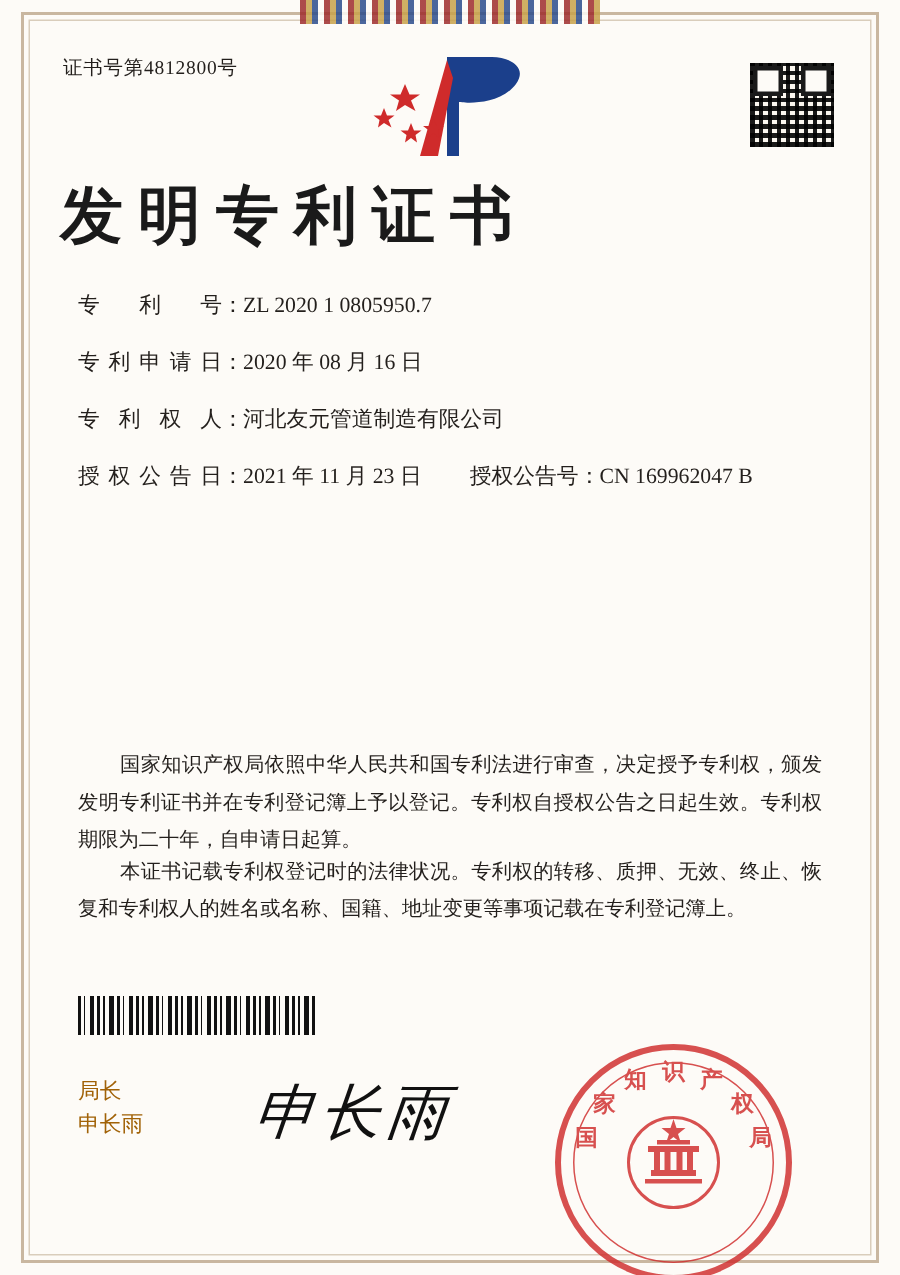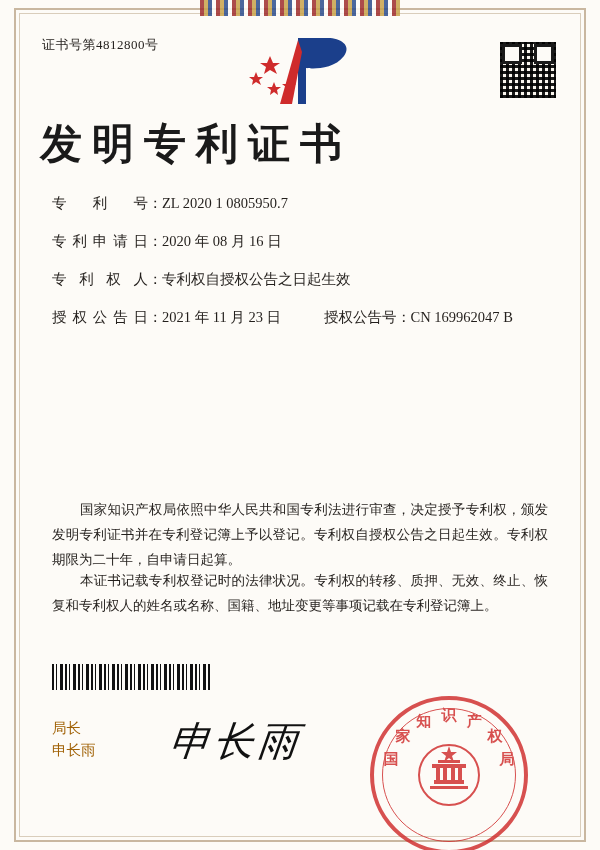--- a/index.html
+++ b/index.html
@@ -131,21 +131,21 @@
   }
   .field-colon {
     display: inline-block;
     width: 14px;
   }
   .field-value {
     display: inline-block;
   }
   .row-inline-label {
     display: inline-block;
-    margin-left: 43px;
+    margin-left: 32px;
     text-align: center;
   }
 
   .para {
     position: absolute;
     left: 12px;
     width: 496px;
     font-size: 13.5px;
     line-height: 1.85;
     color: #231f1c;
@@ -266,21 +266,21 @@
 
       <div class="field-row">
         <span class="field-label">专利号</span><span class="field-colon">：</span><span class="field-value">ZL 2020 1 0805950.7</span>
       </div>
 
       <div class="field-row">
         <span class="field-label">专利申请日</span><span class="field-colon">：</span><span class="field-value">2020 年 08 月 16 日</span>
       </div>
 
       <div class="field-row">
-        <span class="field-label">专利权人</span><span class="field-colon">：</span><span class="field-value">专利权自授权公告之日起生效</span>
+        <span class="field-label">专利权人</span><span class="field-colon">：</span><span class="field-value">河北友元管道制造有限公司</span>
       </div>
 
 
       <div class="field-row">
         <span class="field-label">授权公告日</span><span class="field-colon">：</span><span class="field-value">2021 年 11 月 23 日</span><span class="row-inline-label">授权公告号</span><span class="field-colon">：</span><span class="field-value">CN 169962047 B</span>
       </div>
 
     </div>
 
     <div class="para para1">国家知识产权局依照中华人民共和国专利法进行审查，决定授予专利权，颁发发明专利证书并在专利登记簿上予以登记。专利权自授权公告之日起生效。专利权期限为二十年，自申请日起算。</div>

